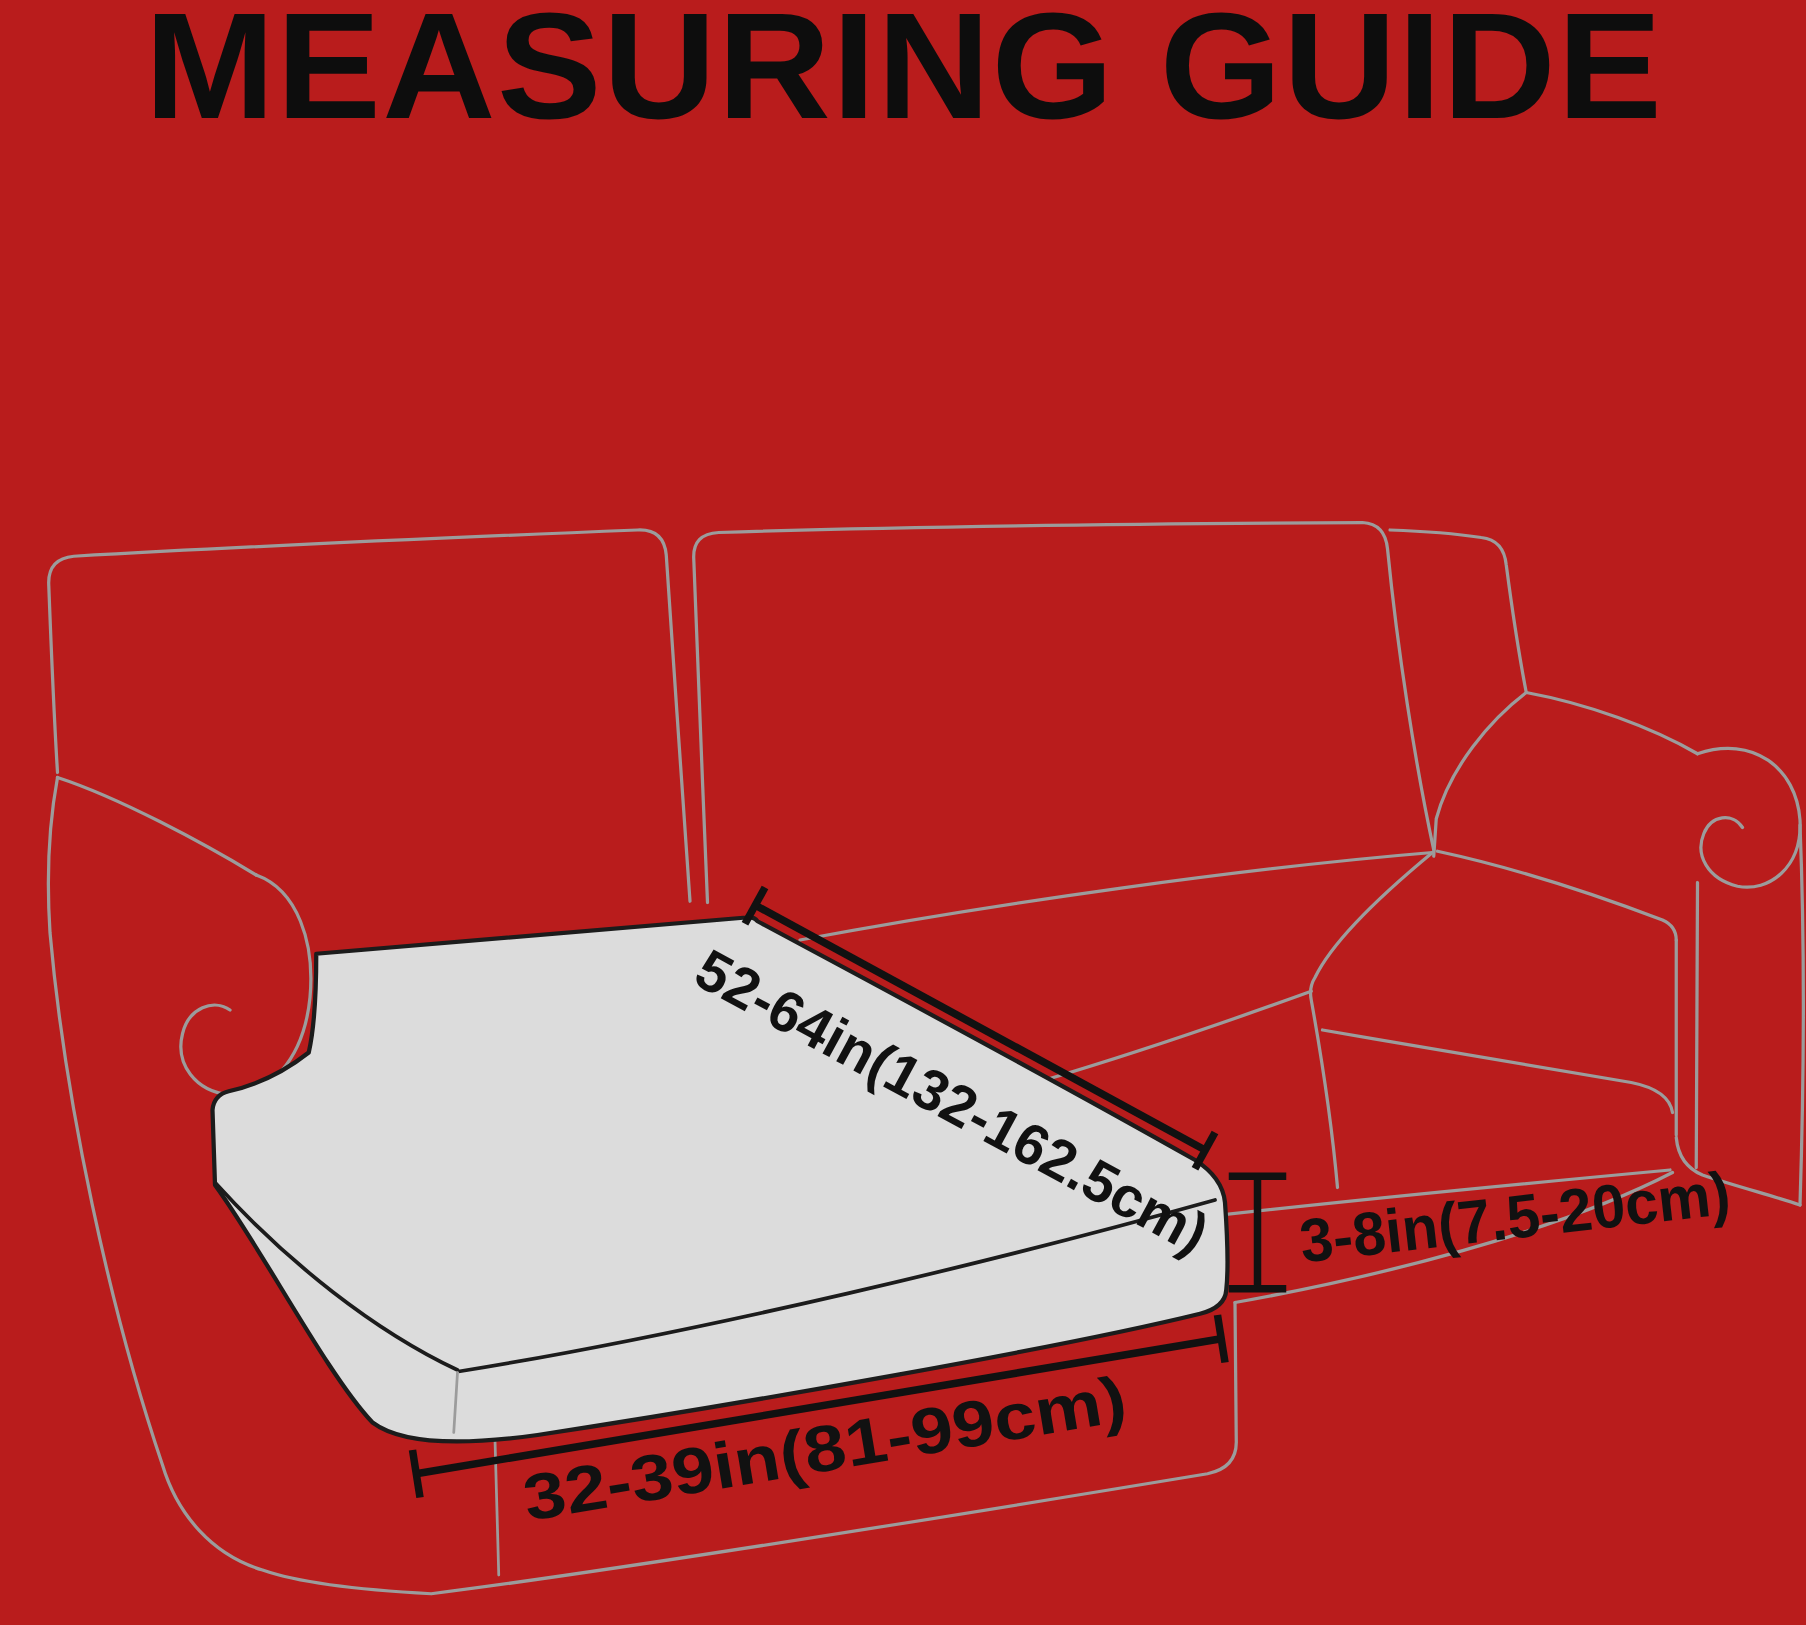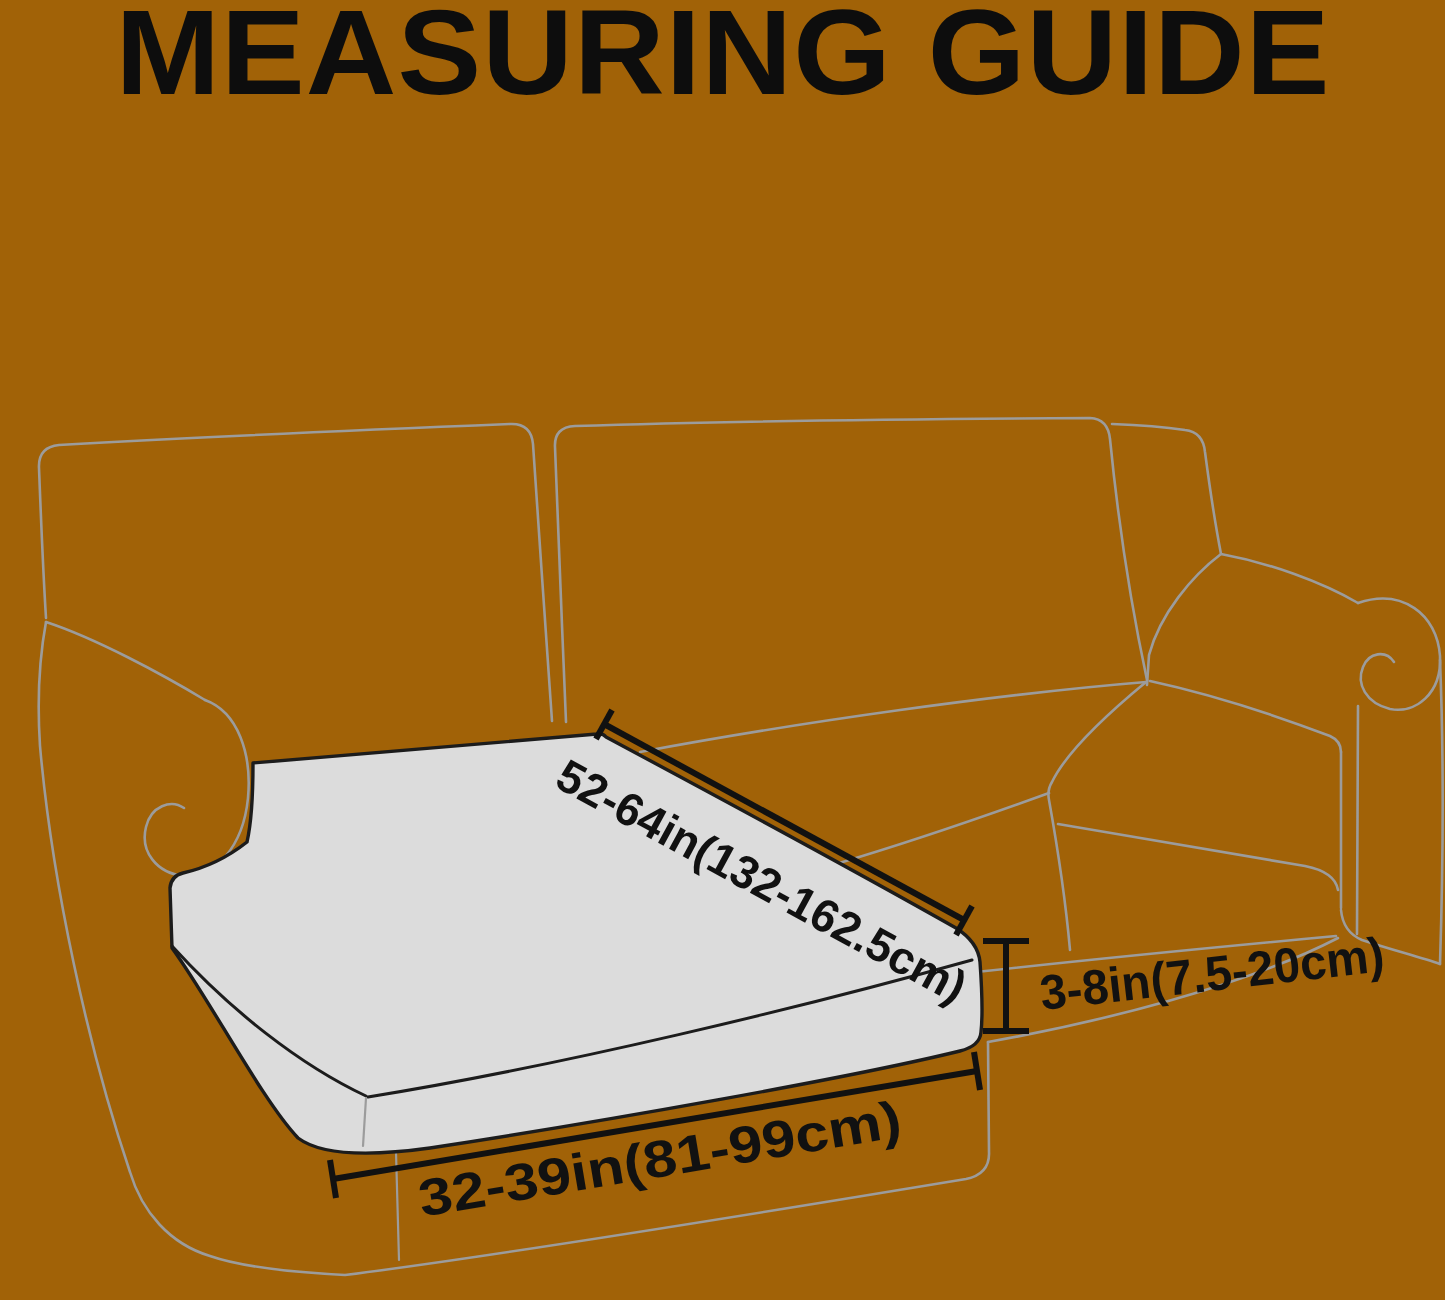--- a/index.html
+++ b/index.html
@@ -5,21 +5,21 @@
   html, body {
     margin: 0;
     padding: 0;
     background: #ffffff;
     font-family: "Liberation Sans", sans-serif;
   }
   .page {
     position: relative;
     width: 1445px;
     height: 1300px;
-    background: #a16207;
+    background: #b91c1c;
     overflow: hidden;
   }
   svg { display: block; }
   .sofa-line {
     fill: none;
     stroke: #9c9c9c;
     stroke-width: 2.6;
     stroke-linecap: round;
     stroke-linejoin: round;
   }

